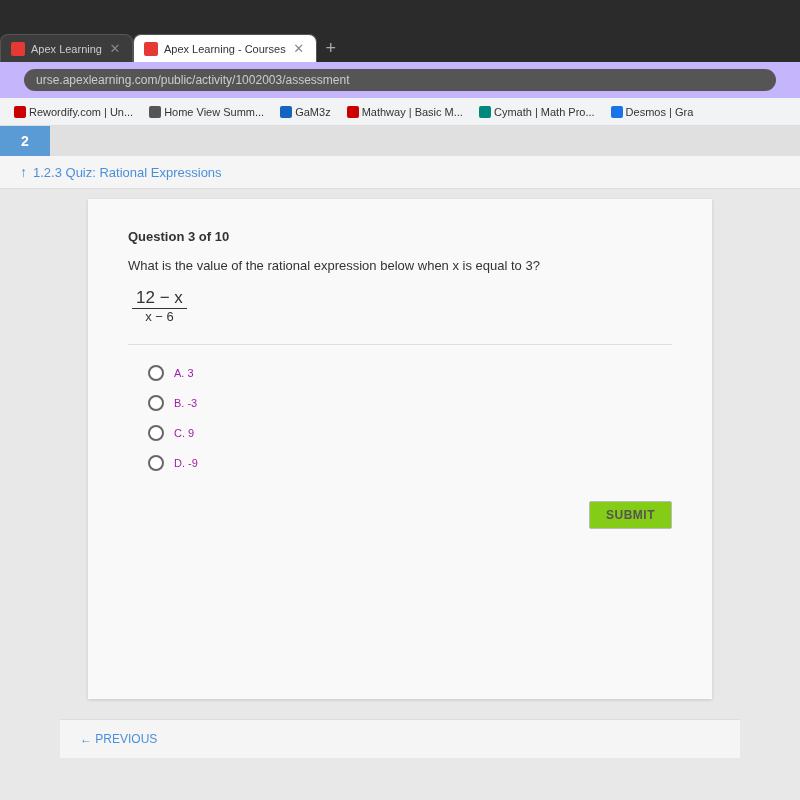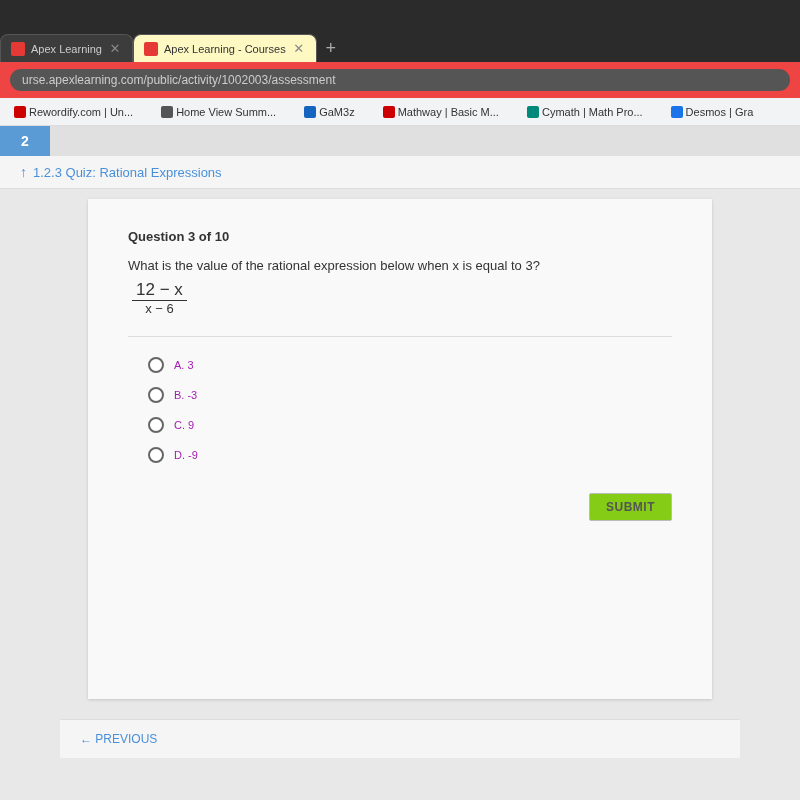--- a/index.html
+++ b/index.html
@@ -38,21 +38,21 @@
       background: #3c3c3c;
       gap: 6px;
       min-width: 120px;
       max-width: 200px;
       border: 1px solid #555;
       border-bottom: none;
       cursor: pointer;
     }
 
     .tab.active {
-      background: #fef9c3;
+      background: #ffffff;
       color: #333;
     }
 
     .tab-favicon {
       width: 14px;
       height: 14px;
       border-radius: 2px;
       flex-shrink: 0;
     }
 
@@ -79,22 +79,22 @@
       display: flex;
       align-items: center;
       justify-content: center;
       font-size: 18px;
       color: #aaa;
       cursor: pointer;
     }
 
     
     .address-bar {
-      background: #ef4444;
-      padding: 5px 10px;
+      background: #c4b5fd;
+      padding: 5px 24px;
       display: flex;
       align-items: center;
       gap: 8px;
       height: 36px;
     }
 
     .address-input {
       flex: 1;
       background: #555;
       border: none;
@@ -105,21 +105,21 @@
       outline: none;
     }
 
     
     .bookmarks-bar {
       background: #f1f3f4;
       border-bottom: 1px solid #ddd;
       padding: 13px 8px;
       display: flex;
       align-items: center;
-      gap: 16px;
+      gap: 4px;
       height: 28px;
       overflow: hidden;
     }
 
     .bookmark-item {
       display: flex;
       align-items: center;
       gap: 3px;
       padding: 2px 6px;
       border-radius: 4px;
@@ -167,21 +167,21 @@
     .question-counter {
       font-size: 13px;
       font-weight: bold;
       color: #333;
       margin-bottom: 12px;
     }
 
     .question-text {
       font-size: 13px;
       color: #333;
-      margin-bottom: 4px;
+      margin-bottom: 12px;
       line-height: 1.5;
     }
 
     .expression-container {
       font-size: 13px;
       color: #333;
       margin-bottom: 20px;
       margin-left: 4px;
     }
 

